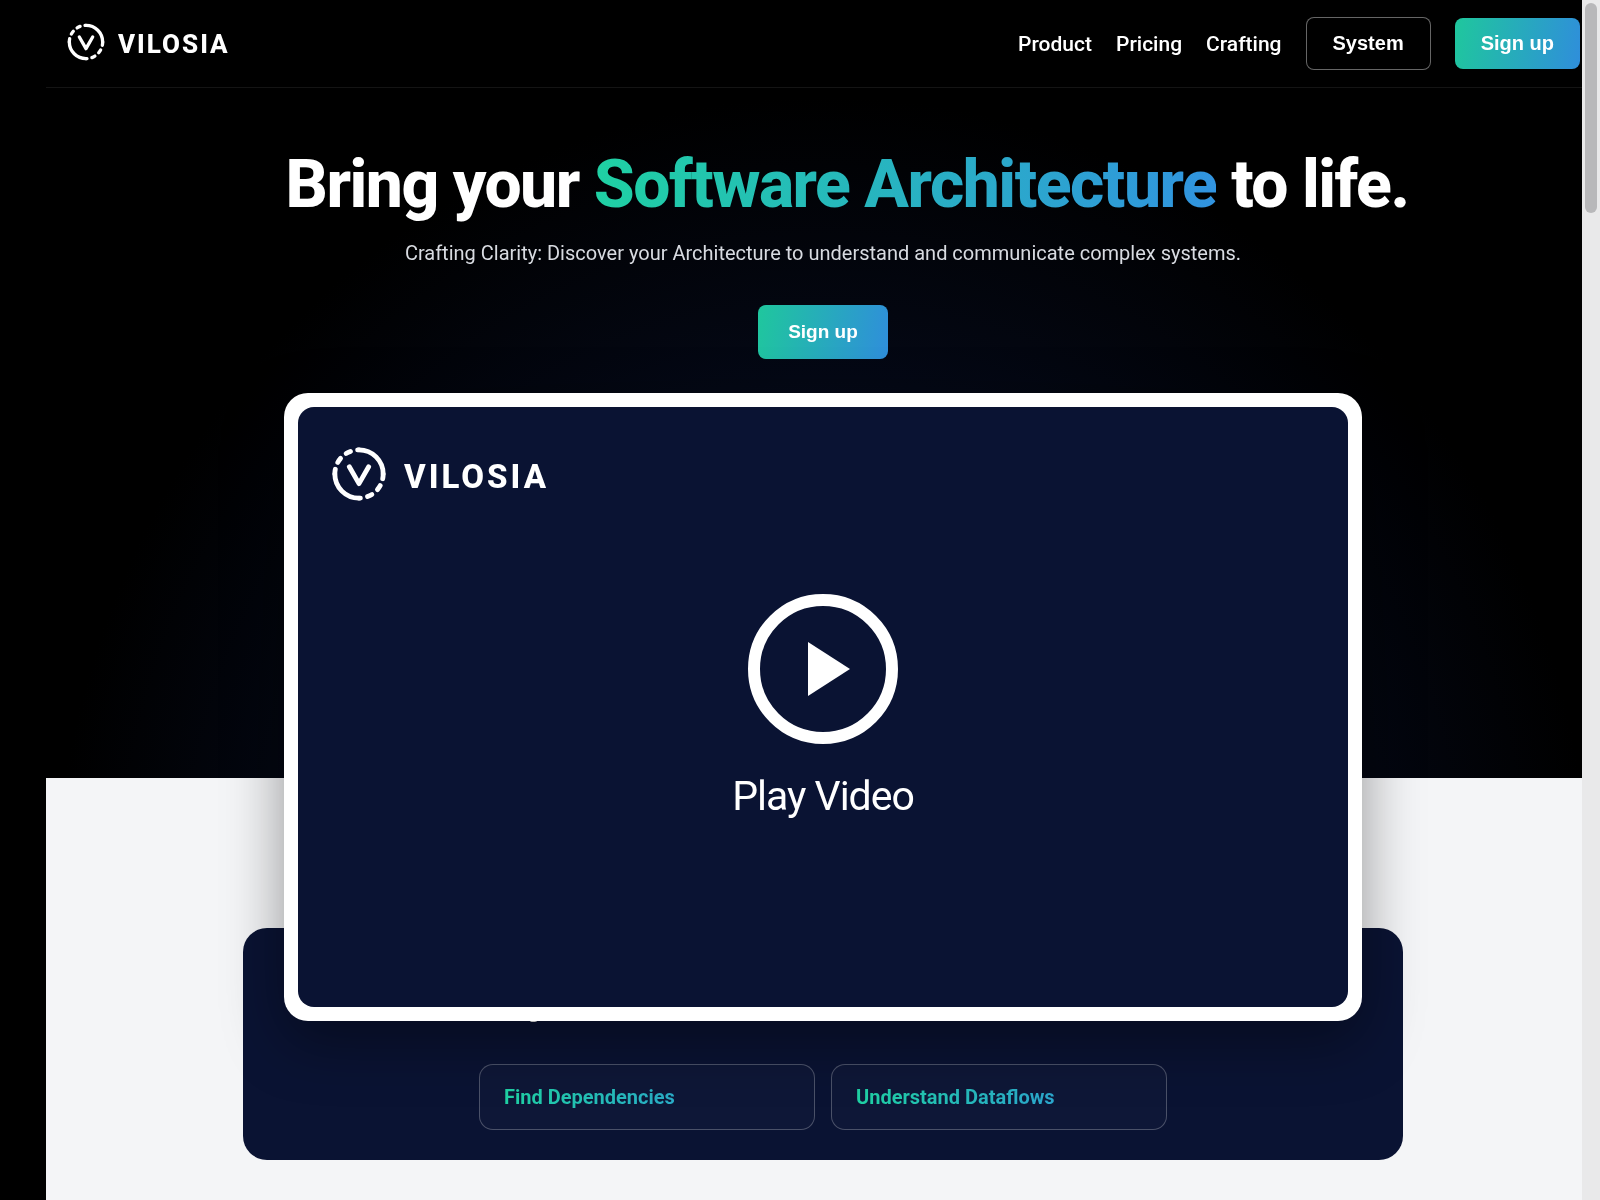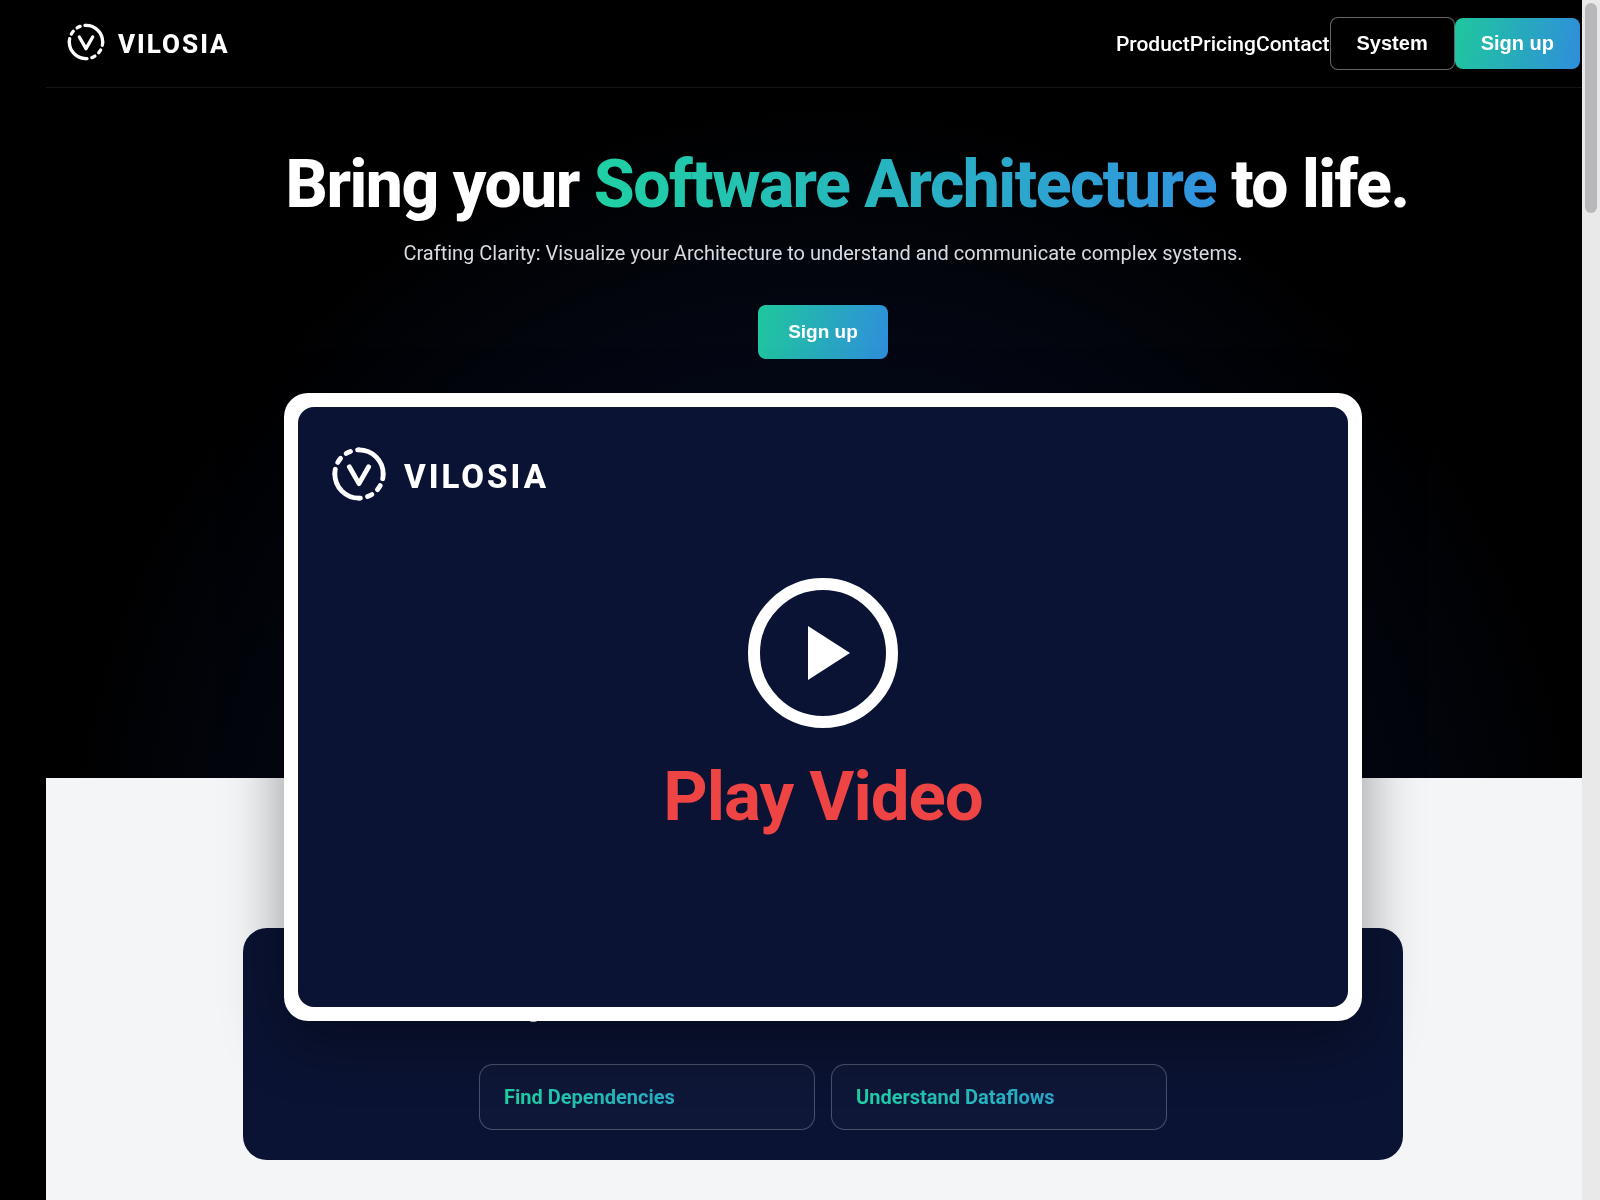--- a/index.html
+++ b/index.html
@@ -43,20 +43,21 @@
     .logo-text {
       font-weight: 800;
       font-size: 26px;
       letter-spacing: 2px;
       color: #fff;
     }
     
     .nav-right {
       display: flex;
       align-items: center;
+      gap: 24px;
     }
     
     .nav-link {
       color: #fff;
       font-size: 21px;
       font-weight: 500;
       cursor: pointer;
     }
     
     .btn-login {
@@ -186,23 +187,23 @@
     .play-triangle {
       width: 0;
       height: 0;
       border-left: 42px solid #fff;
       border-top: 27px solid transparent;
       border-bottom: 27px solid transparent;
       margin-left: 12px;
     }
     
     .play-label {
-      font-size: 69px;
-      font-weight: 700;
-      color: #ef4444;
+      font-size: 41px;
+      font-weight: 400;
+      color: #ffffff;
       letter-spacing: -1px;
     }
     
     
     .lower {
       background: #f4f5f7;
       padding-top: 310px;
       padding-bottom: 40px;
       margin-top: -160px;
     }
@@ -282,31 +283,31 @@
           <path d="M4 24 A20 20 0 0 1 24 4" stroke="#fff" stroke-width="4" stroke-linecap="round" stroke-dasharray="4 6"></path>
           <path d="M16 18 L24 32 L32 18" stroke="#fff" stroke-width="4" stroke-linecap="round" stroke-linejoin="round" fill="none"></path>
         </svg>
       </span>
       <span class="logo-text">VILOSIA</span>
     </div>
 
     <nav class="nav-right">
       <span class="nav-link">Product</span>
       <span class="nav-link">Pricing</span>
-      <span class="nav-link">Contact</span>
+      <span class="nav-link">Crafting</span>
       <button class="btn-login">System</button>
       <button class="btn-signup">Sign up</button>
     </nav>
   </header>
 
   <section class="hero">
     <h1 class="hero-title">
       <span>Bring your </span><span class="gradient-text">Software Architecture</span><span> to life.</span>
     </h1>
-    <p class="hero-sub">Crafting Clarity: Visualize your Architecture to understand and communicate complex systems.</p>
+    <p class="hero-sub">Crafting Clarity: Discover your Architecture to understand and communicate complex systems.</p>
     <div class="hero-cta">
       <button class="btn-signup-hero">Sign up</button>
     </div>
 
     <div class="video-wrap">
       <div class="video-card-outer">
         <div class="video-card">
           <div class="video-logo">
             <span>
               <svg width="58" height="58" viewBox="0 0 48 48" fill="none">

